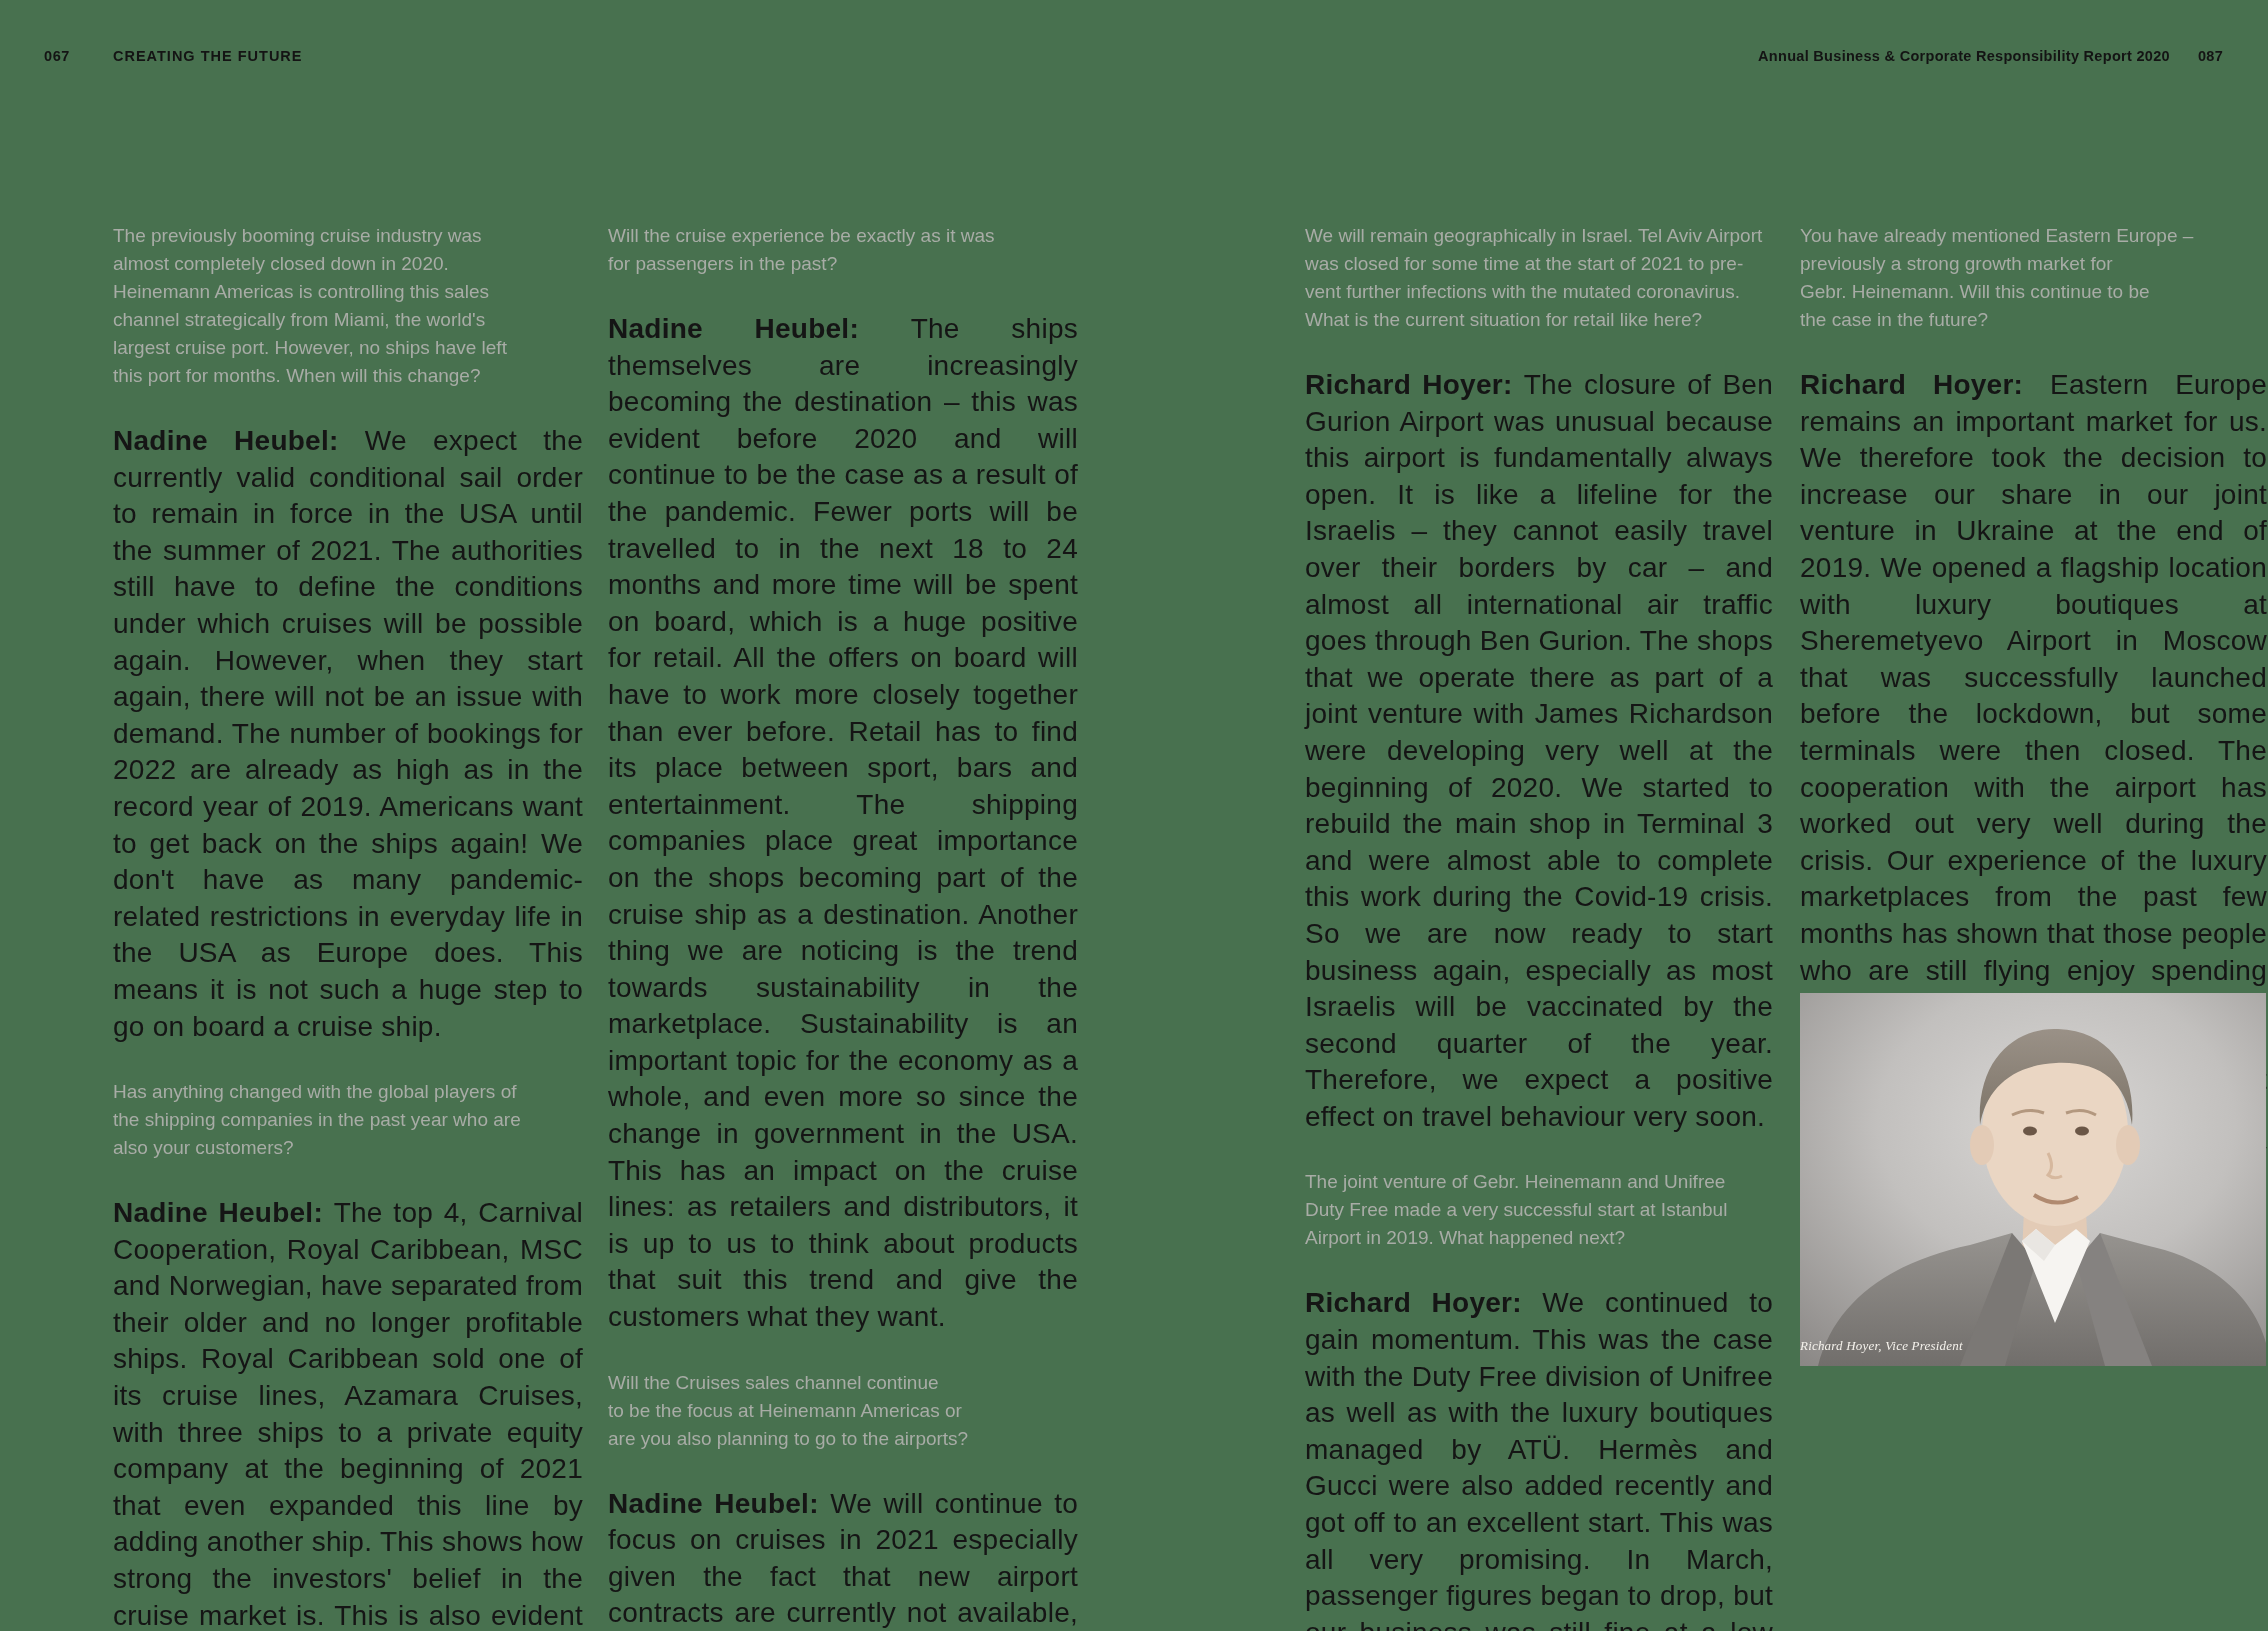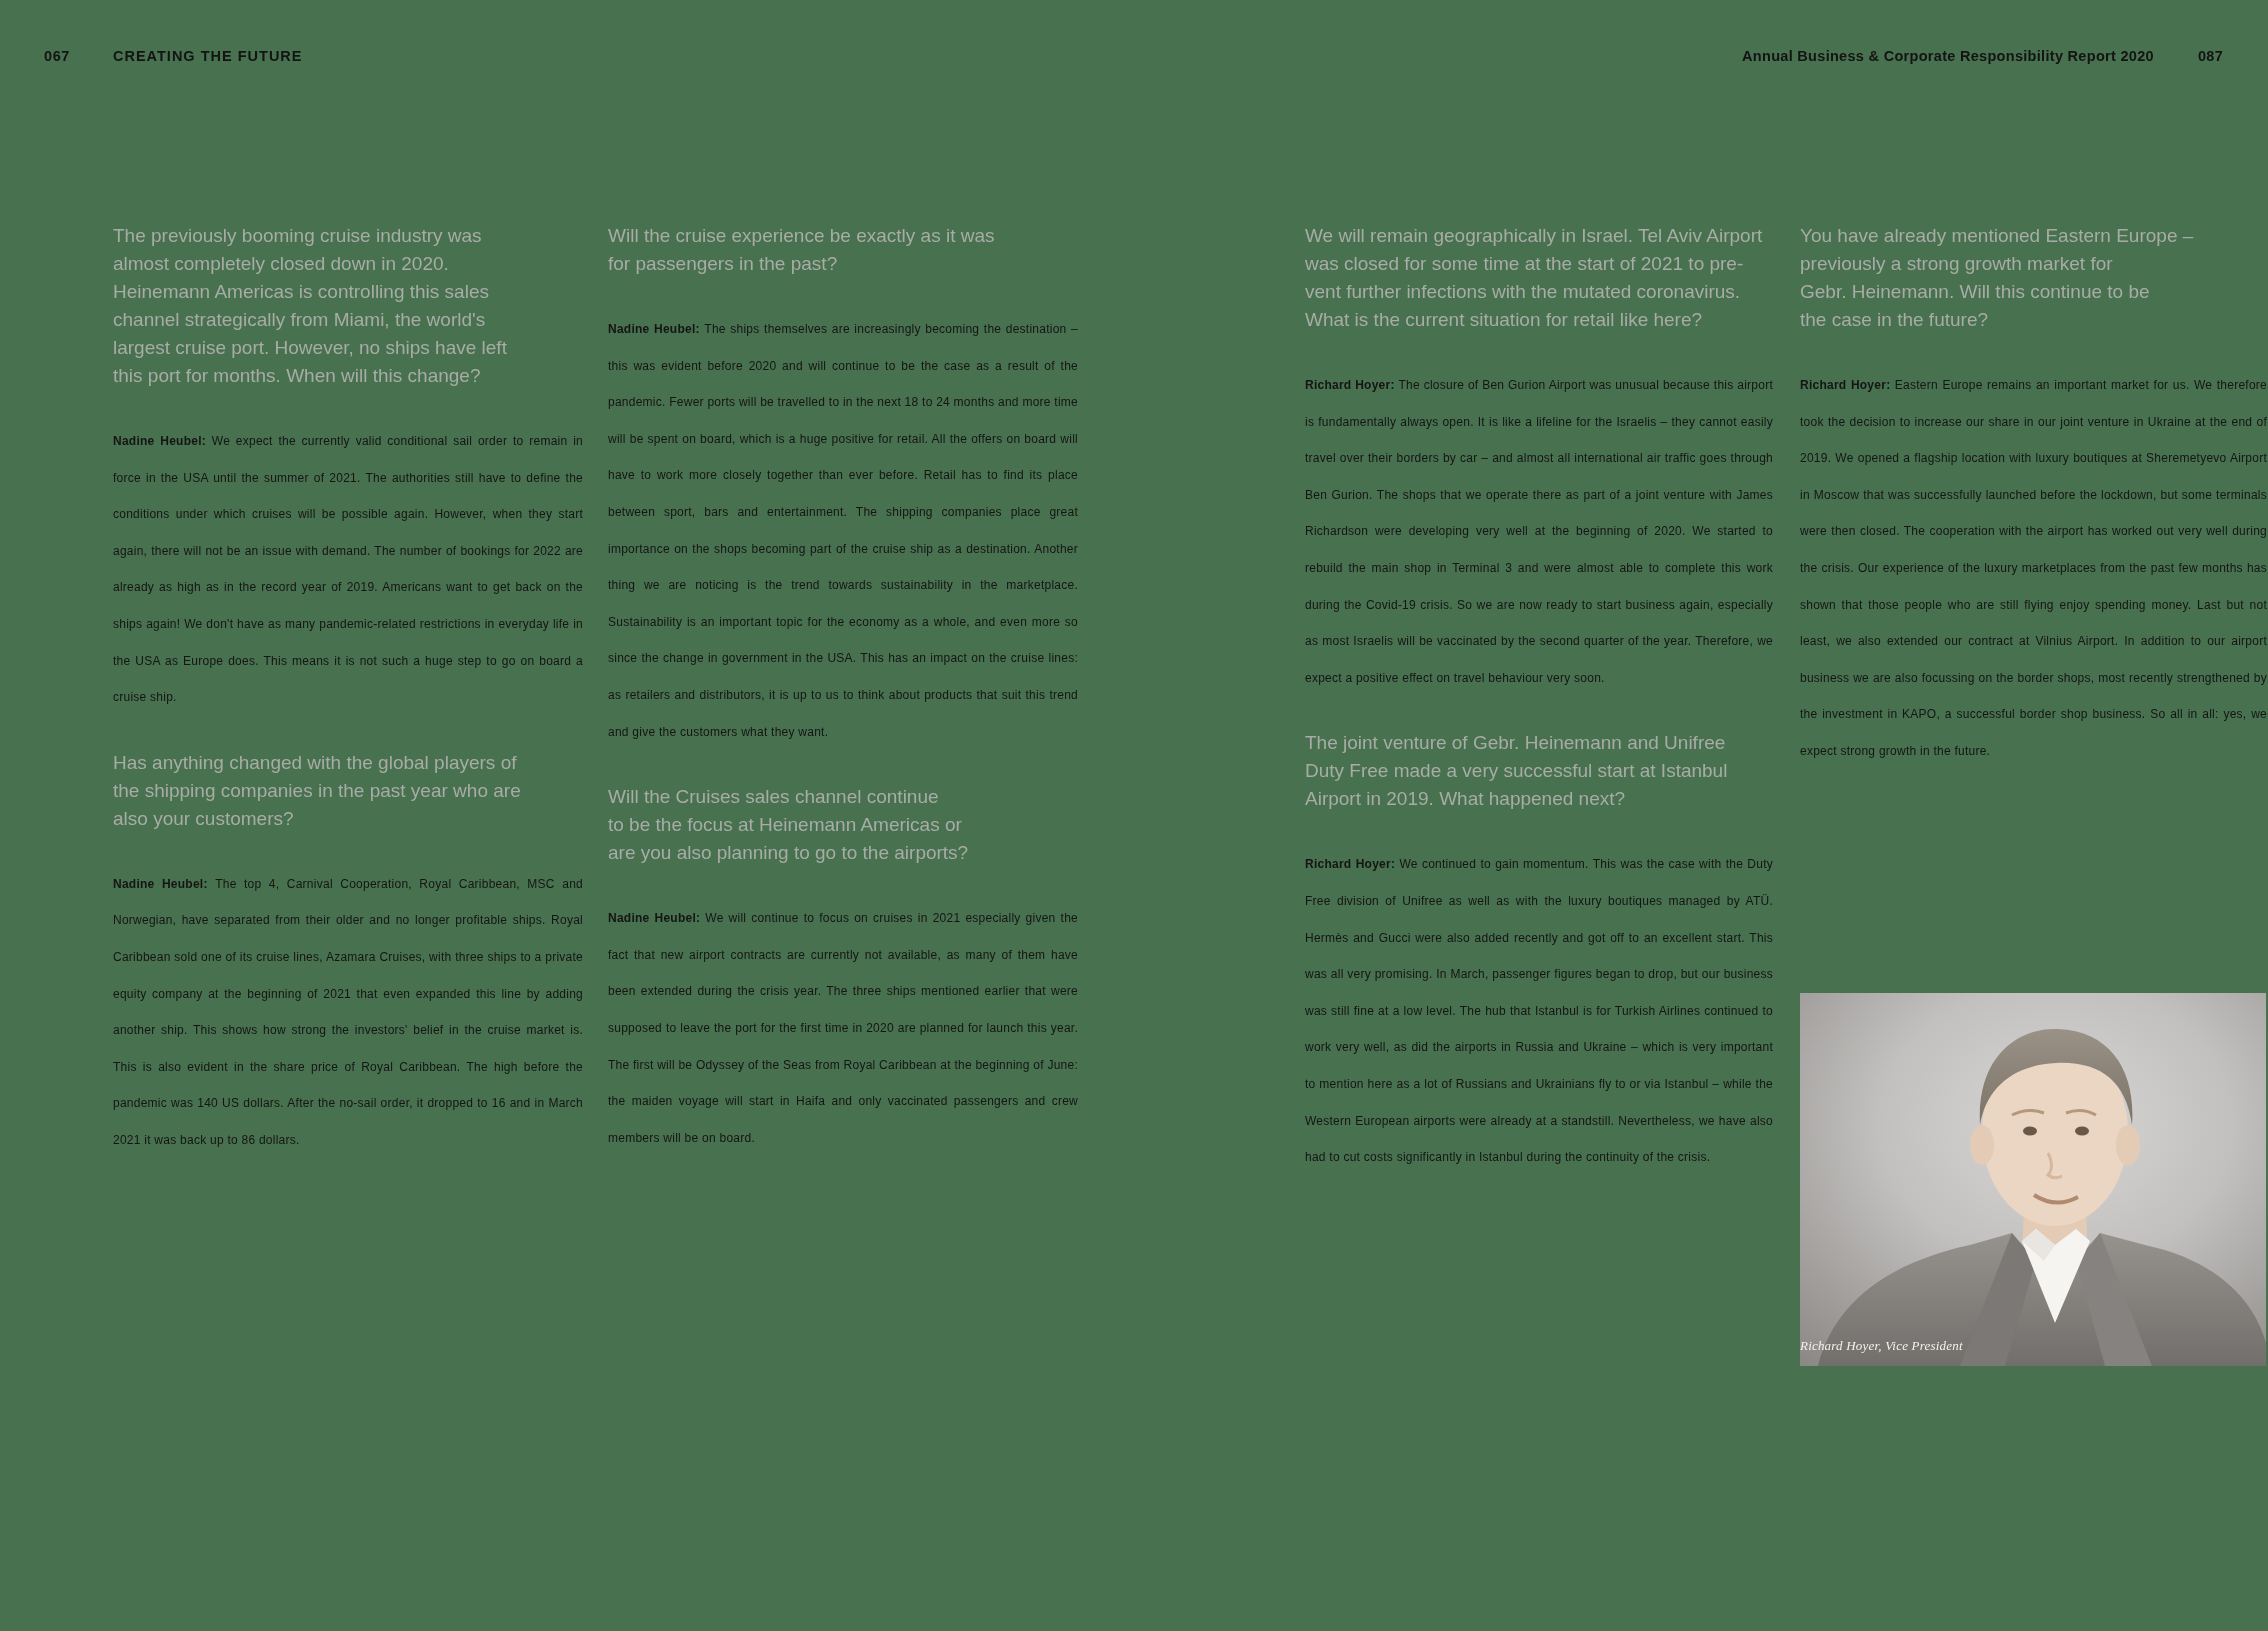--- a/index.html
+++ b/index.html
@@ -12,42 +12,42 @@
   }
   .hdr{
     position:absolute;top:48px;
     font-size:14.5px;font-weight:700;color:#141414;
     letter-spacing:0.6px;white-space:nowrap;
   }
   #hdr-left-num{left:44px;}
   #hdr-left-title{left:113px;letter-spacing:1px;}
   .hdr-right{
     position:absolute;top:48px;right:45px;
-    display:flex;gap:44px;
+    display:flex;gap:28px;
     font-size:14.5px;font-weight:700;color:#141414;
     letter-spacing:0.3px;white-space:nowrap;
   }
   .col{
     position:absolute;top:222px;
     color:#151515;
   }
   #col-1{left:113px;width:470px;}
   #col-2{left:608px;width:470px;}
   #col-3{left:1305px;width:468px;}
   #col-4{left:1800px;width:467px;}
   .block{margin:0 0 33px 0;}
   .block.question{
     color:#a8aca6;
     font-size:19px;line-height:28px;
     white-space:pre-line;
     text-align:left;
   }
   .block.answer{
     color:#151515;
-    font-size:12px;line-height:36.6px;
+    font-size:28px;line-height:36.6px;
     letter-spacing:0.25px;
     text-align:justify;
   }
   .block.answer strong{font-weight:700;}
   #photo{
     position:absolute;left:1800px;top:993px;
     width:466px;height:373px;
     overflow:hidden;
   }
   #photo svg{display:block;}

